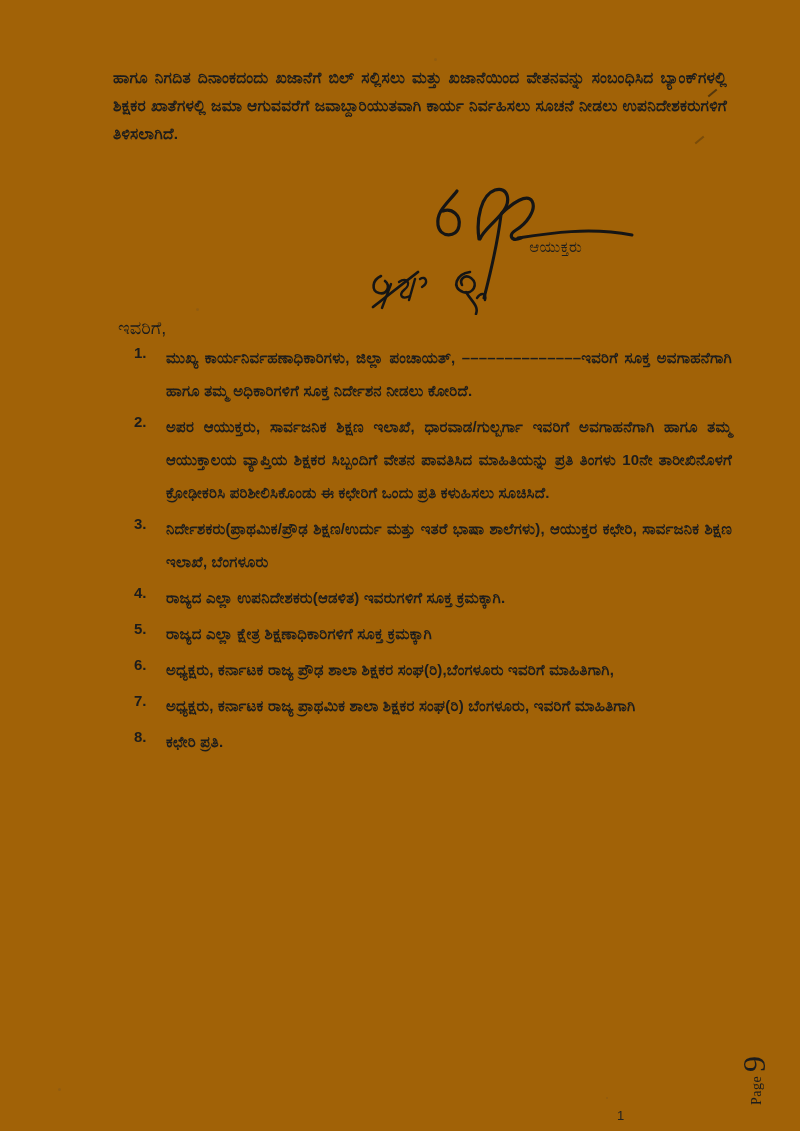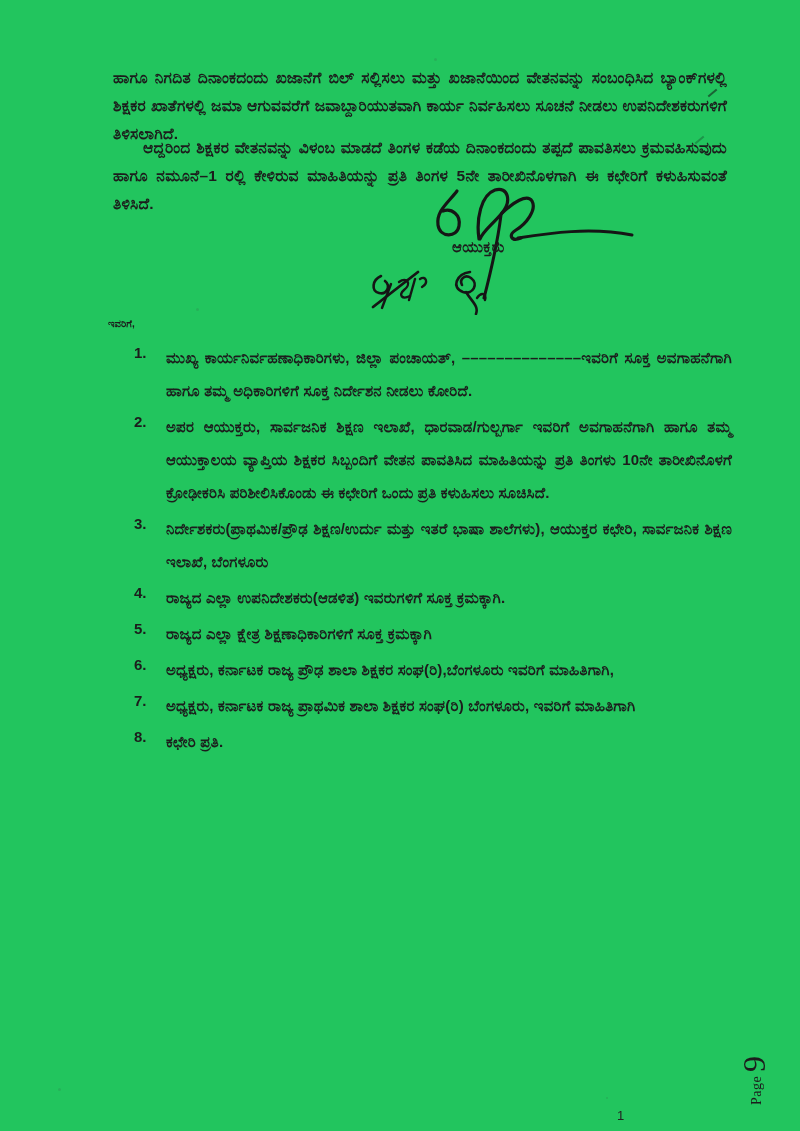--- a/index.html
+++ b/index.html
@@ -5,21 +5,21 @@
   html, body {
     margin: 0;
     padding: 0;
     background: #e8e8e8;
   }
   .page {
     position: relative;
     width: 800px;
     height: 1131px;
     margin: 0 auto;
-    background: #22c55e;
+    background: #a16207;
     overflow: hidden;
     font-family: "Liberation Sans", sans-serif;
     color: #1c1c1c;
   }
   .para {
     position: absolute;
     left: 113px;
     width: 614px;
     font-size: 15.5px;
     line-height: 28px;
@@ -35,41 +35,41 @@
     left: 360px;
     top: 185px;
     width: 300px;
     height: 130px;
   }
   .sig-title {
     position: absolute;
     left: 452px;
     top: 238px;
     width: 130px;
-    text-align: left;
-    font-size: 15px;
-    font-weight: 700;
+    text-align: right;
+    font-size: 15px;
+    font-weight: 400;
     letter-spacing: 0.3px;
   }
   .sig-dept {
     position: absolute;
     left: 383px;
     top: 262px;
     width: 280px;
     font-size: 15px;
     font-weight: 700;
     letter-spacing: 0.3px;
   }
 
   .recipients-heading {
     position: absolute;
-    left: 108px;
+    left: 118px;
     top: 318px;
-    font-size: 10px;
-    font-weight: 700;
+    font-size: 18px;
+    font-weight: 400;
   }
   .recipient-list {
     position: absolute;
     left: 134px;
     top: 341px;
     width: 598px;
   }
   .recipient-item {
     display: flex;
     align-items: flex-start;
@@ -133,21 +133,20 @@
     border-top: 2px solid rgba(20,20,20,0.55);
     transform: rotate(-40deg);
   }
 </style>
 </head>
 <body>
 
 <div class="page">
 
   <div class="para para-1">ಹಾಗೂ ನಿಗದಿತ ದಿನಾಂಕದಂದು ಖಜಾನೆಗೆ ಬಿಲ್ ಸಲ್ಲಿಸಲು ಮತ್ತು ಖಜಾನೆಯಿಂದ ವೇತನವನ್ನು ಸಂಬಂಧಿಸಿದ ಬ್ಯಾಂಕ್‌ಗಳಲ್ಲಿ ಶಿಕ್ಷಕರ ಖಾತೆಗಳಲ್ಲಿ ಜಮಾ ಆಗುವವರೆಗೆ ಜವಾಬ್ದಾರಿಯುತವಾಗಿ ಕಾರ್ಯ ನಿರ್ವಹಿಸಲು ಸೂಚನೆ ನೀಡಲು ಉಪನಿದೇಶಕರುಗಳಿಗೆ ತಿಳಿಸಲಾಗಿದೆ.</div>
-  <div class="para para-2">ಆದ್ದರಿಂದ ಶಿಕ್ಷಕರ ವೇತನವನ್ನು ವಿಳಂಬ ಮಾಡದೆ ತಿಂಗಳ ಕಡೆಯ ದಿನಾಂಕದಂದು ತಪ್ಪದೆ ಪಾವತಿಸಲು ಕ್ರಮವಹಿಸುವುದು ಹಾಗೂ ನಮೂನೆ–1 ರಲ್ಲಿ ಕೇಳಿರುವ ಮಾಹಿತಿಯನ್ನು ಪ್ರತಿ ತಿಂಗಳ 5ನೇ ತಾರೀಖಿನೊಳಗಾಗಿ ಈ ಕಛೇರಿಗೆ ಕಳುಹಿಸುವಂತೆ ತಿಳಿಸಿದೆ.</div>
 
   <svg class="sig-svg" viewBox="0 0 300 130" fill="none" stroke="#151515" stroke-linecap="round" stroke-linejoin="round">
 
     <path d="M 97,6 C 88,18 76,26 78,40 C 80,53 97,53 99,41 C 101,30 92,23 83,26" stroke-width="3.2"></path>
 
     <path d="M 119,54 C 116,34 121,10 135,5 C 148,1 152,16 142,28 C 133,39 123,46 120,54" stroke-width="3.2"></path>
     <path d="M 142,28 C 153,18 167,8 172,16 C 177,25 166,39 156,45 C 148,50 151,57 161,53" stroke-width="3.2"></path>
 
     <path d="M 158,53 C 190,48 230,42 272,50" stroke-width="3"></path>
 

